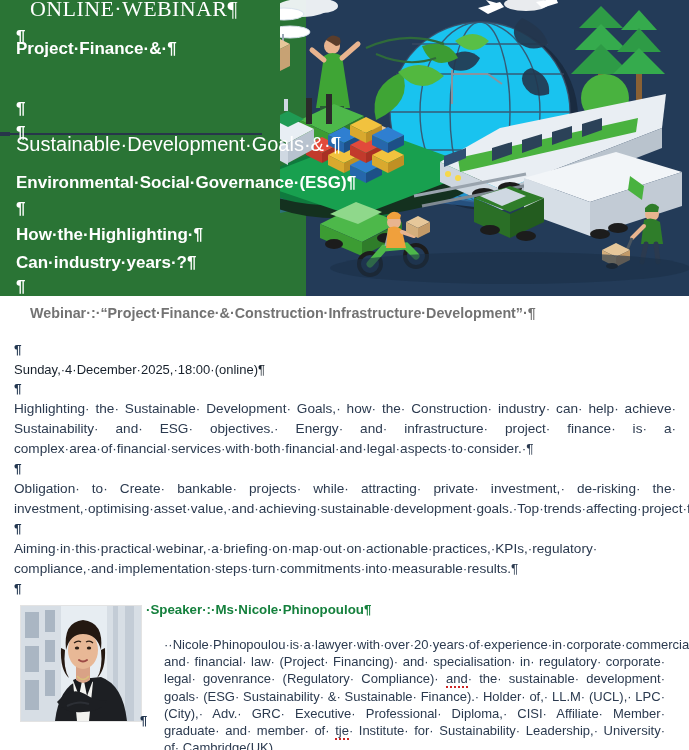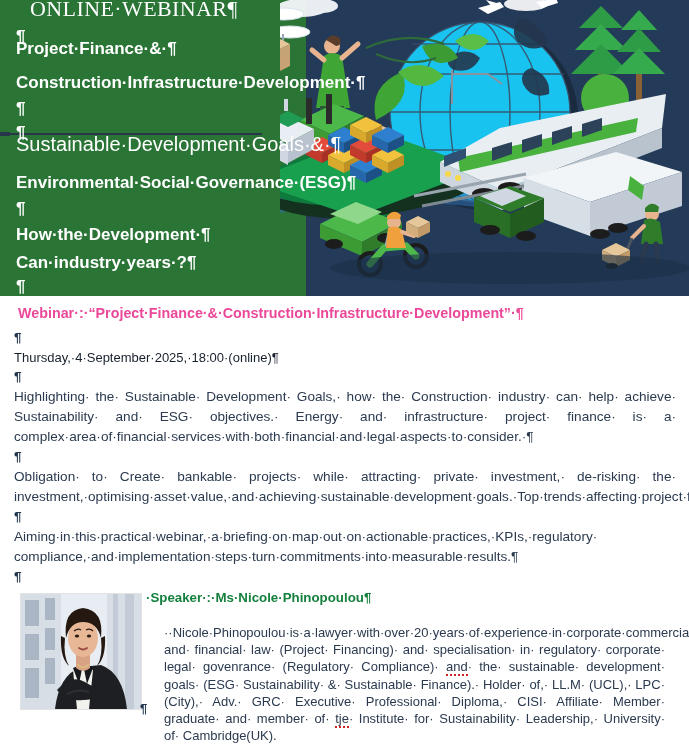--- a/index.html
+++ b/index.html
@@ -38,22 +38,22 @@
   .rule:before{content:"";position:absolute;left:-8px;top:-1px;width:10px;height:4px;background:#27364a;}
 
   
   .illus{position:absolute;left:280px;top:0;width:409px;height:296px;z-index:3;}
   .illus svg{display:block;}
 
   
   .doc{position:absolute;left:0;top:296px;width:689px;padding:0;}
   .p{margin:0;padding:0 13px 0 14px;font-size:13.6px;line-height:20px;color:#2b3a4f;}
   .just{text-align:justify;text-align-last:left;}
-  .title-line{font-size:14.3px;font-weight:bold;color:#ec4899;padding:0 8px 0 14px;
-              line-height:22px;margin:4px;margin-top:6px;}
+  .title-line{font-size:14.3px;font-weight:bold;color:#737373;padding:0 8px 0 14px;
+              line-height:22px;margin:16px;margin-top:6px;}
   .date-line{font-size:13px;line-height:19px;color:#17202b;padding:0 8px 0 14px;margin:0;}
   .empty{height:20px;padding:0 8px 0 14px;margin:0;font-size:13.6px;line-height:20px;}
   .pil{color:#223650;font-weight:bold;}
   .sp-err{border-bottom:2px dotted #cc2222;}
 
   
   .speaker{position:relative;margin-top:2px;height:124px;}
   .photo{position:absolute;left:20px;top:4px;width:120px;height:115px;overflow:hidden;
          border:1px solid #e3e3e3;background:#cfd6dd;}
   .photo svg{display:block;}
@@ -337,39 +337,38 @@
     </div>
 
     <div class="banner-rule-wrap">
       <div class="rule"></div>
     </div>
 
     <div class="banner-text">
       <div class="bline kicker">ONLINE·WEBINAR¶</div>
       <div class="pil-b pb1">¶</div>
       <div class="bline h1a">Project·Finance·&amp;·¶</div>
-      <div class="bline h1b">Construction·Infrastructure·Development·¶</div>
       <div class="pil-b pb2">¶</div>
       <div class="pil-b pb3">¶</div>
       <div class="bline h2a">Sustainable·Development·Goals·&amp;·¶</div>
       <div class="bline h2b">Environmental·Social·Governance·(ESG)¶</div>
       <div class="pil-b pb4">¶</div>
-      <div class="bline h3a">How·the·Development·¶</div>
+      <div class="bline h3a">How·the·Highlighting·¶</div>
       <div class="bline h3b">Can·industry·years·?¶</div>
       <div class="pil-b pb5">¶</div>
     </div>
   </div>
 
   <div class="doc">
 
     <p class="title-line">Webinar·:·“Project·Finance·&amp;·Construction·Infrastructure·Development”·¶</p>
 
     <p class="empty"><span class="pil">¶</span></p>
 
-    <p class="date-line">Thursday,·4·September·2025,·18:00·(online)¶</p>
+    <p class="date-line">Sunday,·4·December·2025,·18:00·(online)¶</p>
 
     <p class="empty"><span class="pil">¶</span></p>
 
     <p class="p just">Highlighting· the· Sustainable· Development· Goals,· how· the· Construction· industry· can· help· achieve· Sustainability· and· ESG· objectives.· Energy· and· infrastructure· project· finance· is· a· complex·area·of·financial·services·with·both·financial·and·legal·aspects·to·consider.·¶</p>
 
     <p class="empty"><span class="pil">¶</span></p>
 
     <p class="p just"><span>Obligation· to· Create· bankable· projects· while· attracting· private· investment,· de-risking· the· investment,·optimising·asset·value,·and·achieving·sustainable·development·goals.·Top·trends·affecting·project·finance;·e.g.·Equator·Principles·and·ESG·reporting,·</span></p>
 
     <p class="empty"><span class="pil">¶</span></p>

